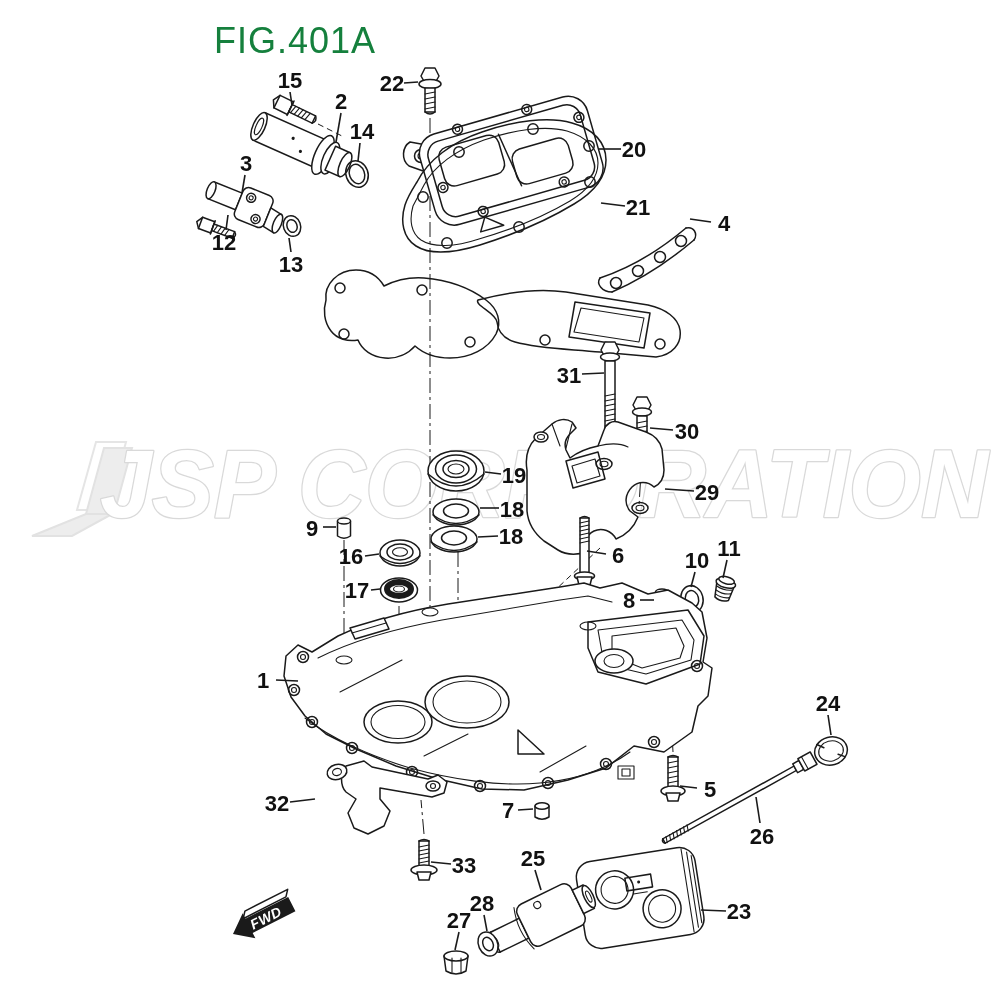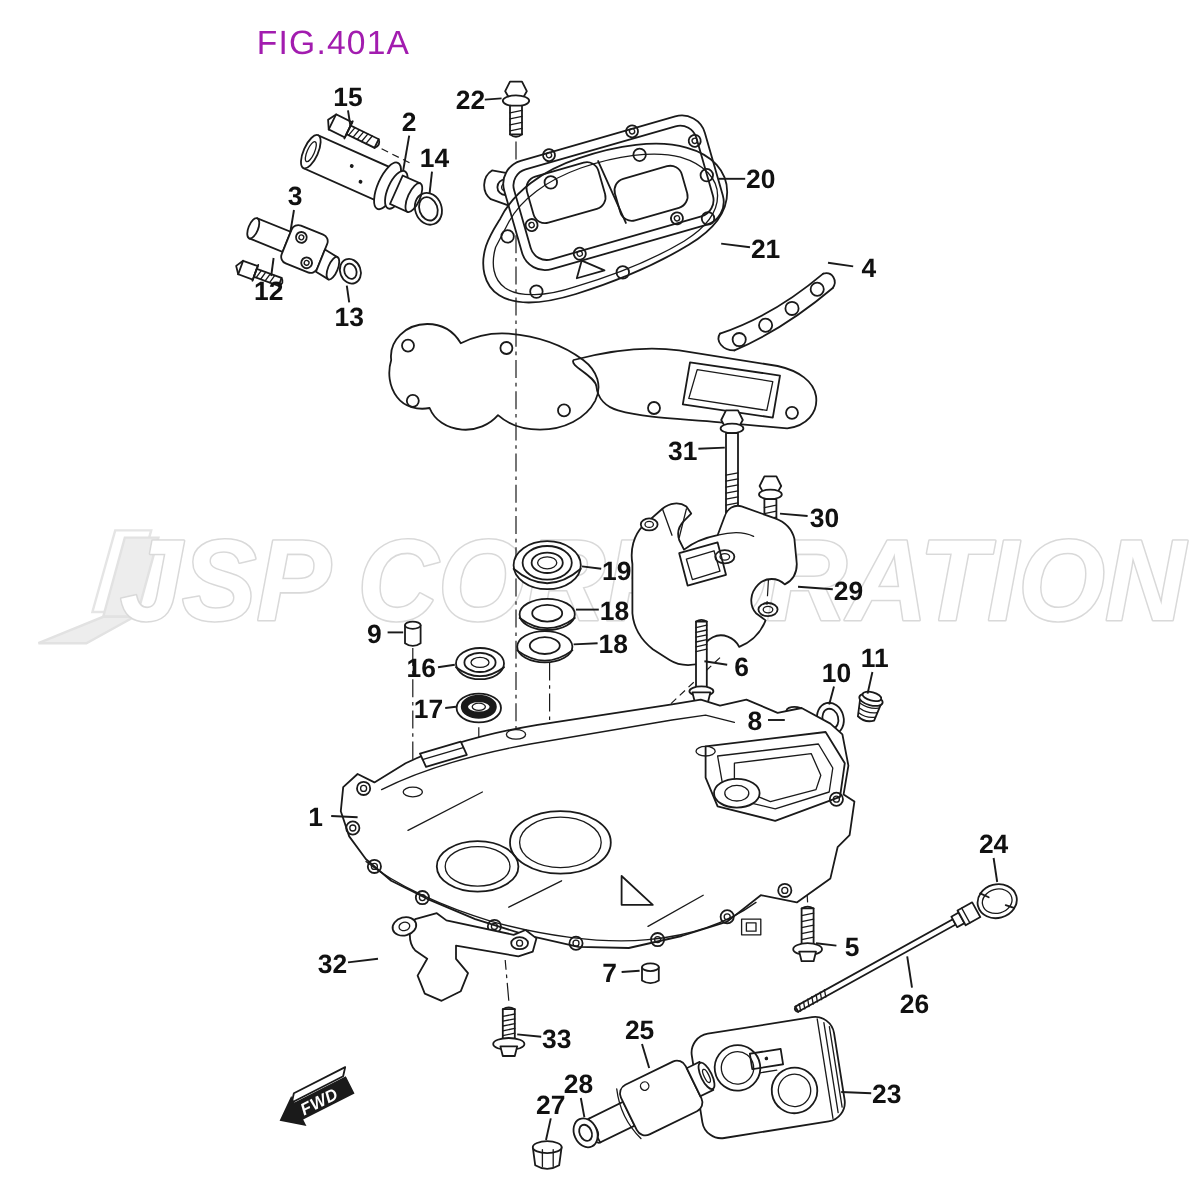--- a/index.html
+++ b/index.html
@@ -1,19 +1,19 @@
 <!DOCTYPE html>
 <html style="--line: #1a1a1a; --label: #111111; --watermark-stroke: #d9d9d9; --watermark-fill: #ffffff; --logo-fill: #ededed;"><head>
 <meta charset="utf-8">
 <style>
   :root{ --line:#1a1a1a; --label:#111111; }
   html,body{margin:0;padding:0;background:#fff;}
   .canvas{position:relative;width:1000px;height:1000px;background:#fff;overflow:hidden;
           font-family:"Liberation Sans",sans-serif;}
-  .fig-title{position:absolute;left:214px;top:20px;font-size:28px;color:#a21caf;
+  .fig-title{position:absolute;left:214px;top:20px;font-size:36px;color:#15803d;
              letter-spacing:1px;font-weight:normal;}
   svg{position:absolute;left:0;top:0;}
   .st{stroke:var(--line);stroke-width:1.5;fill:none;stroke-linecap:round;stroke-linejoin:round;}
   .fillw{fill:#ffffff;}
   .thin{stroke-width:1.1;}
   .cl{stroke:var(--line);stroke-width:1;fill:none;stroke-dasharray:15 4 3 4;}
   .dsh{stroke:var(--line);stroke-width:1;fill:none;stroke-dasharray:6 4;}
   .part-num{font-family:"Liberation Sans",sans-serif;font-size:22px;font-weight:bold;
             fill:var(--label);stroke:none;text-anchor:middle;}
   .leader{stroke:var(--line);stroke-width:1.6;}

